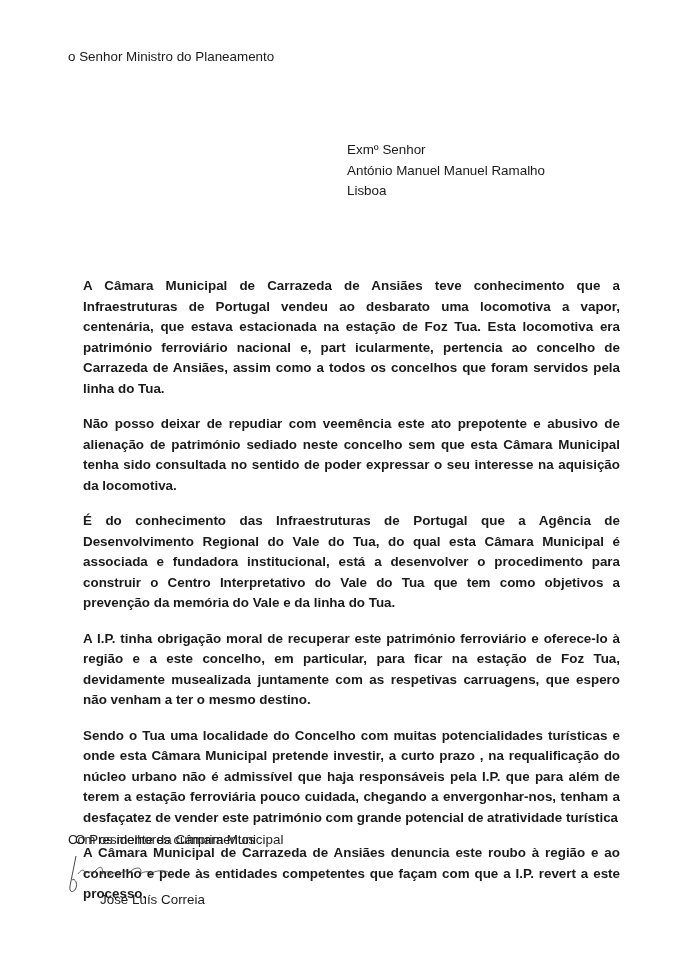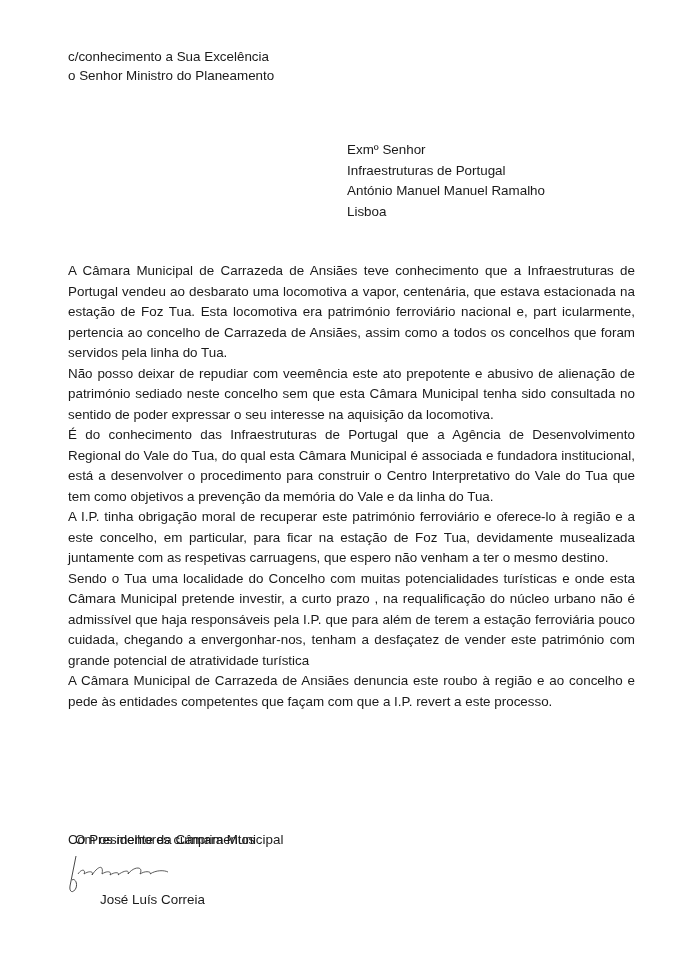--- a/index.html
+++ b/index.html
@@ -1,38 +1,36 @@
 <!DOCTYPE html>
 <html><head>
 <meta charset="utf-8">
 <style>
   html, body { margin: 0; padding: 0; background: #ffffff; }
   body { width: 685px; height: 960px; position: relative; overflow: hidden;
          font-family: "Liberation Sans", "DejaVu Sans", sans-serif; color: #1a1a1a; }
   .cc { position: absolute; left: 68px; top: 48px; font-size: 13.4px; line-height: 18.5px; }
   .addr { position: absolute; left: 347px; top: 140px; font-size: 13.4px; line-height: 20.5px; }
   .body { position: absolute; left: 68px; top: 261px; width: 567px; font-size: 13.4px; line-height: 20.5px; }
-  .body p { margin: 0; text-align: justify; }
+  .body p { margin: 15px; text-align: justify; font-weight: bold; }
   .closing { position: absolute; left: 68px; top: 832px; font-size: 13px; }
   .role { position: absolute; left: 68px; top: 832px; font-size: 13.4px; margin-left: 7px; }
   .sig { position: absolute; left: 64px; top: 852px; width: 110px; height: 44px; }
   .name { position: absolute; left: 68px; top: 892px; font-size: 13.4px; margin-left: 32px; }
   .line { display: block; white-space: nowrap; }
 </style>
 </head>
 <body>
 
 <div class="cc">
-  <span class="line">c/conhecimento a Sua Excelência</span>
   <span class="line">o Senhor Ministro do Planeamento</span>
 </div>
 
 <div class="addr">
   <span class="line">Exmº Senhor</span>
-  <span class="line">Infraestruturas de Portugal</span>
   <span class="line">António Manuel Manuel Ramalho</span>
   <span class="line">Lisboa</span>
 </div>
 
 <div class="body">
   <p>A Câmara Municipal de Carrazeda de Ansiães teve conhecimento que a Infraestruturas de Portugal vendeu ao desbarato uma locomotiva a vapor, centenária, que estava estacionada na estação de Foz Tua. Esta locomotiva era património ferroviário nacional e, part icularmente, pertencia ao concelho de Carrazeda de Ansiães, assim como a todos os concelhos que foram servidos pela linha do Tua.</p>
   <p>Não posso deixar de repudiar com veemência  este ato prepotente e abusivo de alienação de património sediado neste concelho sem que esta Câmara Municipal tenha sido consultada no sentido de poder expressar o seu interesse na aquisição da locomotiva.</p>
   <p>É do conhecimento das Infraestruturas de Portugal que a Agência de Desenvolvimento Regional do Vale do Tua, do qual esta Câmara Municipal é  associada e fundadora institucional, está a desenvolver o procedimento para construir o Centro Interpretativo do Vale do Tua que tem como objetivos a prevenção da memória do Vale e da linha do Tua.</p>
   <p>A I.P. tinha obrigação moral de recuperar este património ferroviário e oferece-lo à região e a este concelho, em particular, para ficar na estação de Foz Tua, devidamente musealizada juntamente com as respetivas carruagens, que espero não venham a ter o mesmo destino.</p>
   <p>Sendo o Tua uma localidade do Concelho com muitas potencialidades turísticas e onde esta Câmara Municipal pretende investir, a curto prazo , na requalificação do núcleo urbano não é admissível que haja responsáveis pela I.P. que para além de terem a estação ferroviária pouco cuidada, chegando a envergonhar-nos, tenham a desfaçatez de vender este património com grande potencial de atratividade turística</p>

